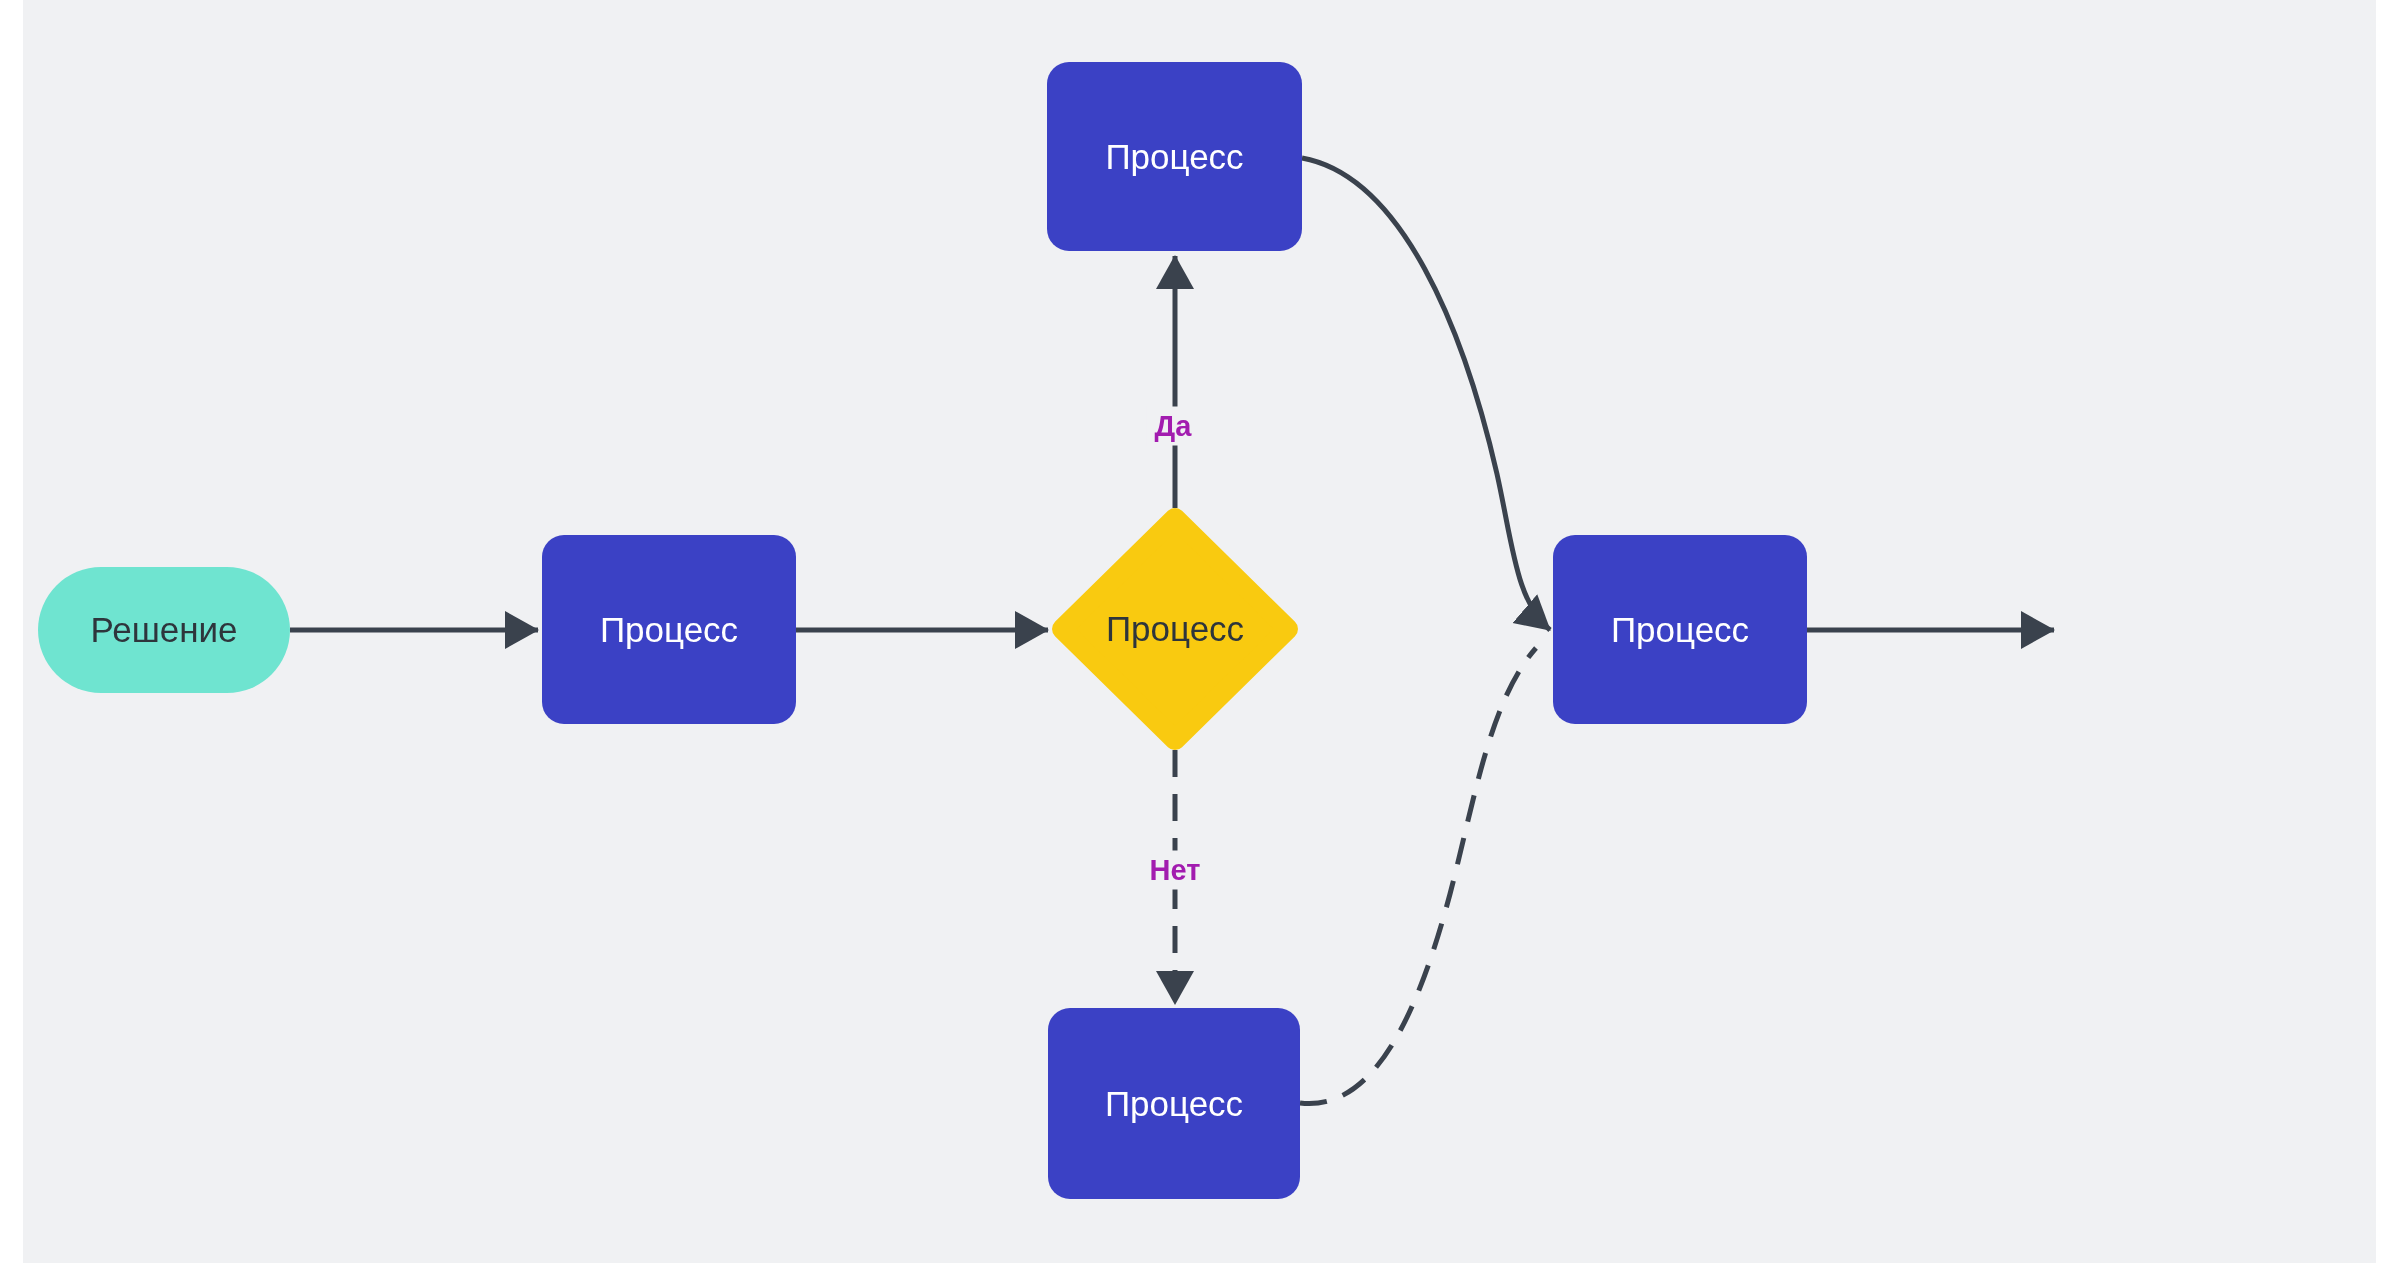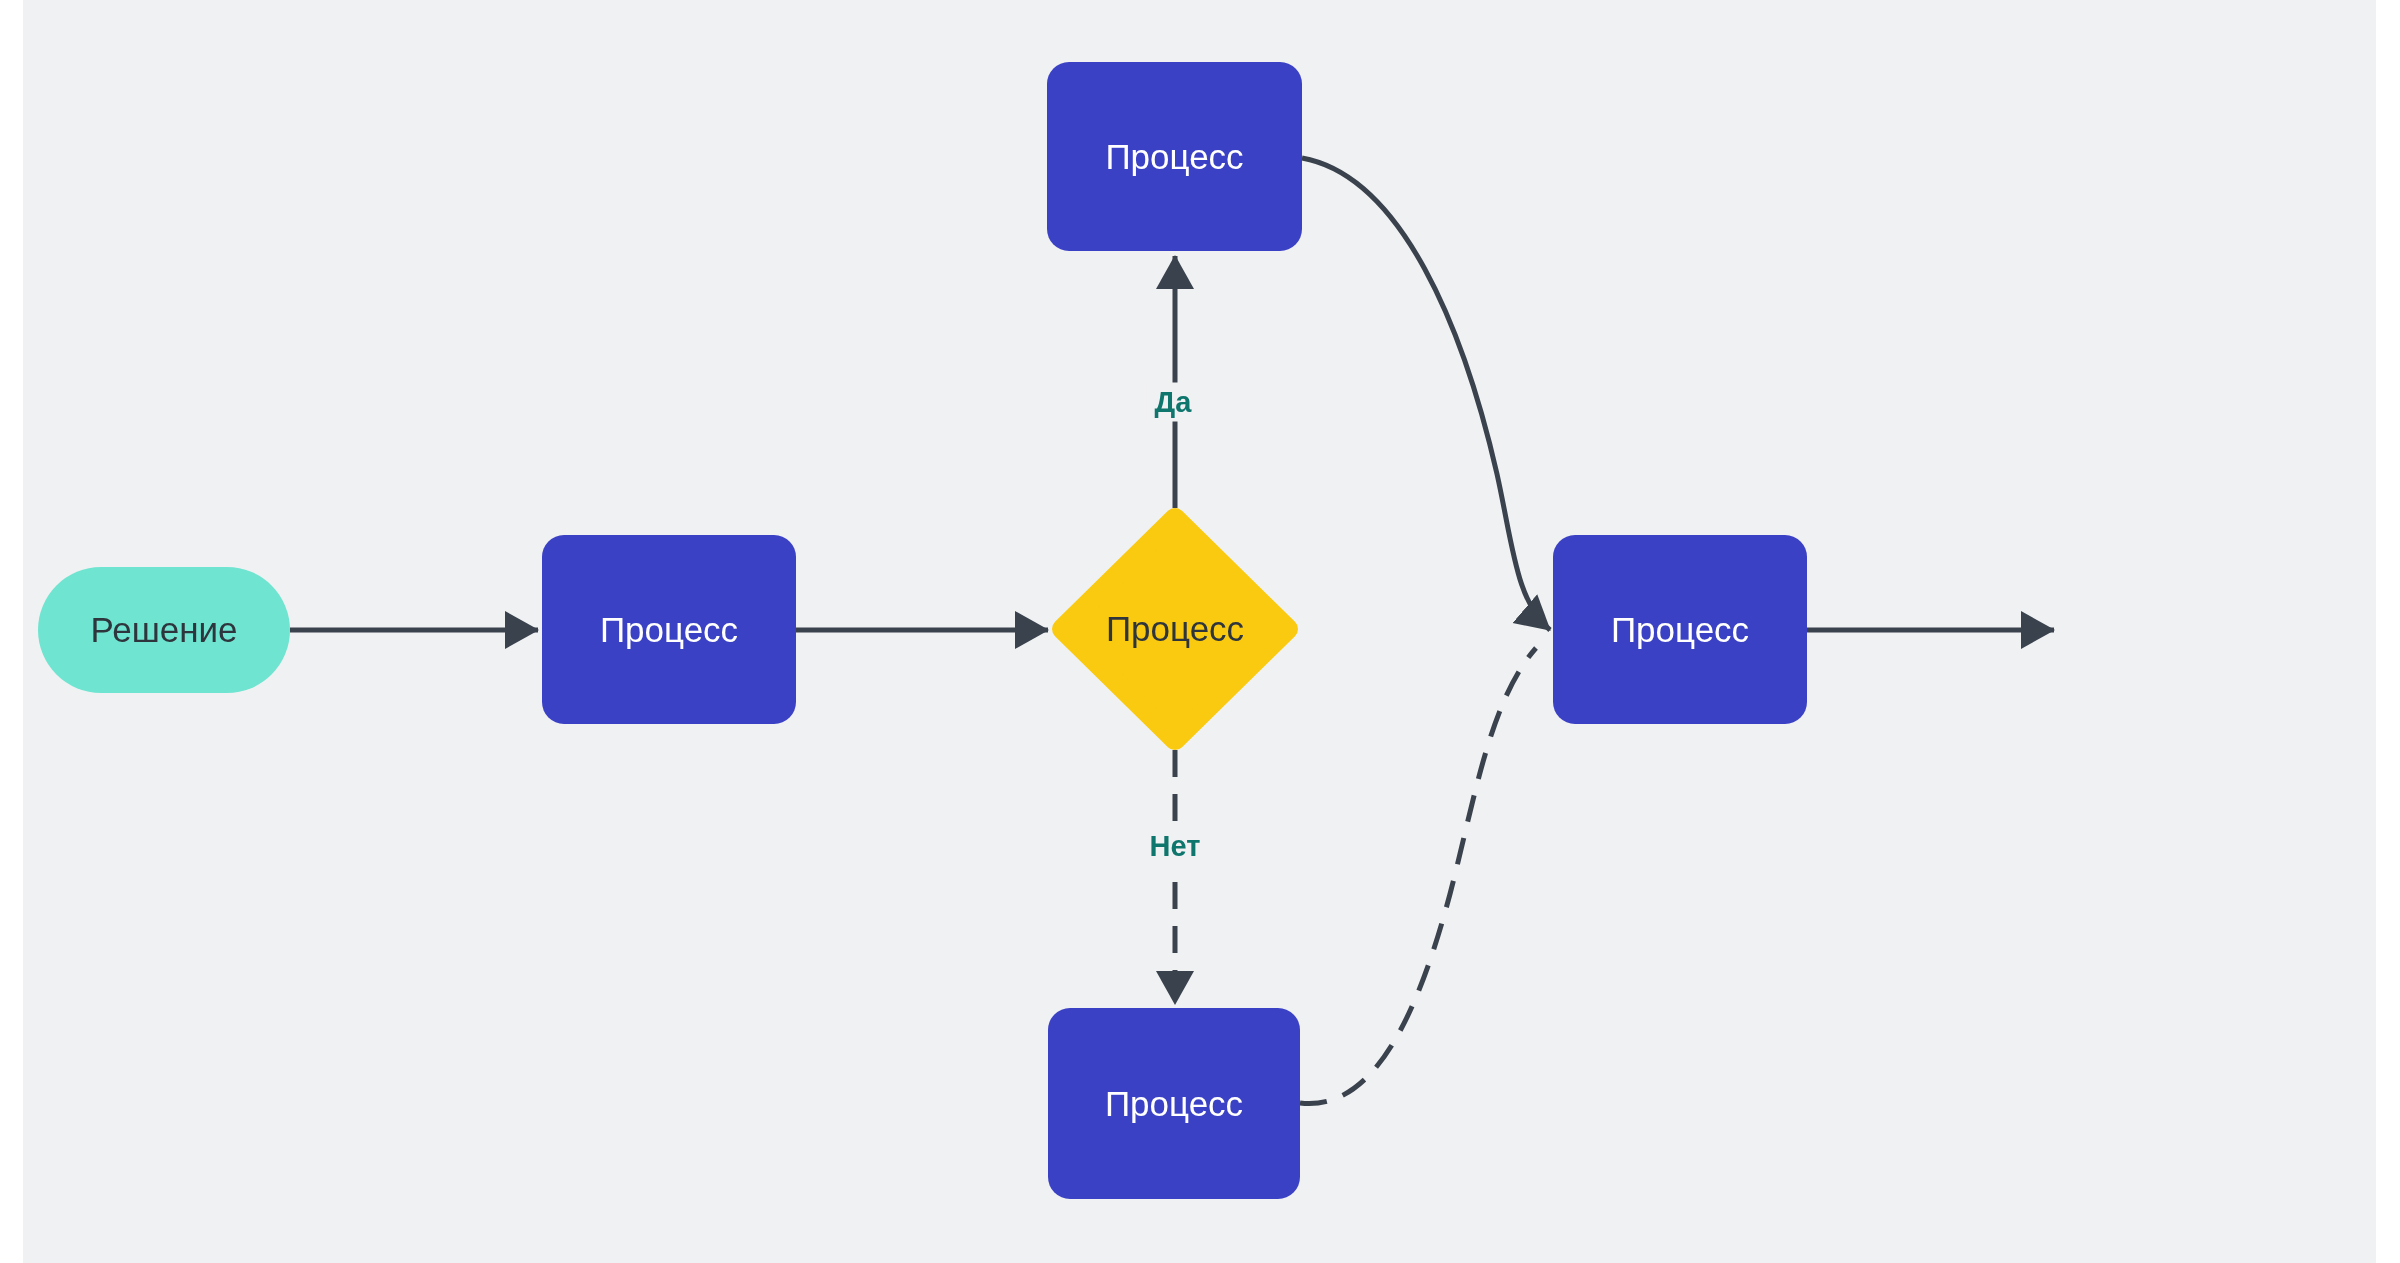--- a/index.html
+++ b/index.html
@@ -92,25 +92,26 @@
     stroke-linejoin: round;
   }
   .node-decision .node-label {
     position: relative;
     z-index: 1;
   }
   .edge-label {
     position: absolute;
     transform: translate(-50%, -50%);
     background: var(--canvas, #F0F1F3);
-    color: #0f766e;
+    color: #a21caf;
     font-weight: bold;
     font-size: 29px;
     padding: 3px 8px;
     white-space: nowrap;
+    margin-top: 24px;
   }
   .edge-label-yes { left: 1173px; top: 402px; }
   .edge-label-no  { left: 1175px; top: 846px; }
 </style>
 </head>
 <body>
 
 <div class="stage">
   <div class="canvas"></div>
 

